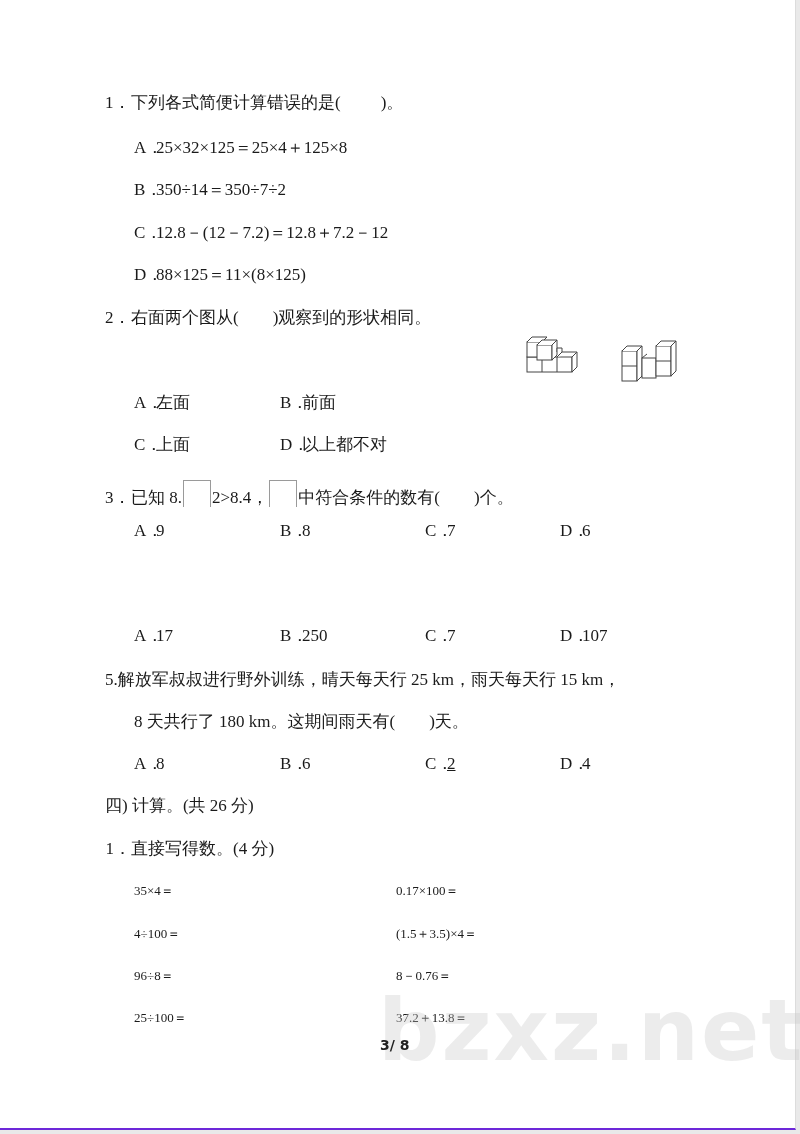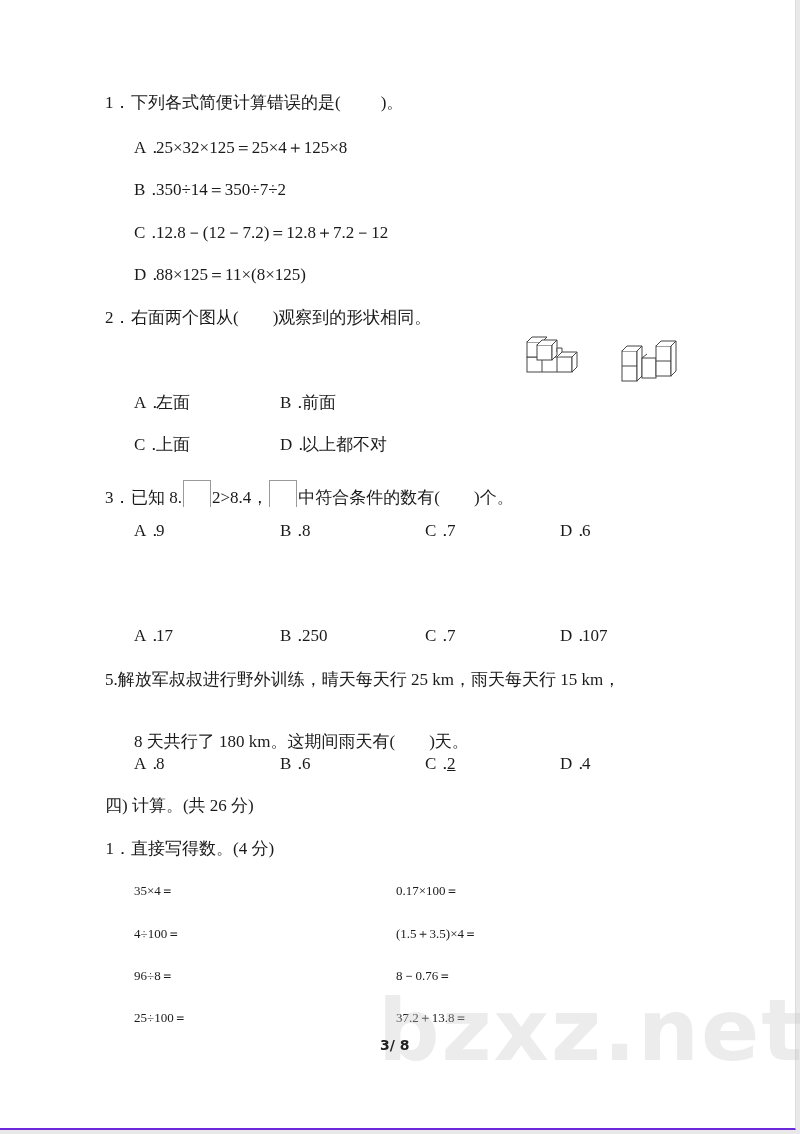--- a/index.html
+++ b/index.html
@@ -209,21 +209,21 @@
   <div class="opt" style="left:425px; top:626px;">
     <span class="opt-label">C．</span><span>7</span>
   </div>
   <div class="opt" style="left:560px; top:626px;">
     <span class="opt-label">D．</span><span>107</span>
   </div>
 
   <div class="line" style="left:105px; top:670px;">
     <span>5.</span><span>解放军叔叔进行野外训练，晴天每天行 25 km，雨天每天行 15 km，</span>
   </div>
-  <div class="line" style="left:134px; top:712px;margin-top:20px;">
+  <div class="line" style="left:134px; top:712px;">
     <span>8 天共行了 180 km。这期间雨天有(</span><span class="blank" style="width:34px"></span><span>)天。</span>
   </div>
   <div class="opt" style="left:134px; top:754px;">
     <span class="opt-label">A．</span><span>8</span>
   </div>
   <div class="opt" style="left:280px; top:754px;">
     <span class="opt-label">B．</span><span>6</span>
   </div>
   <div class="opt" style="left:425px; top:754px;text-decoration:underline;">
     <span class="opt-label">C．</span><span>2</span>

